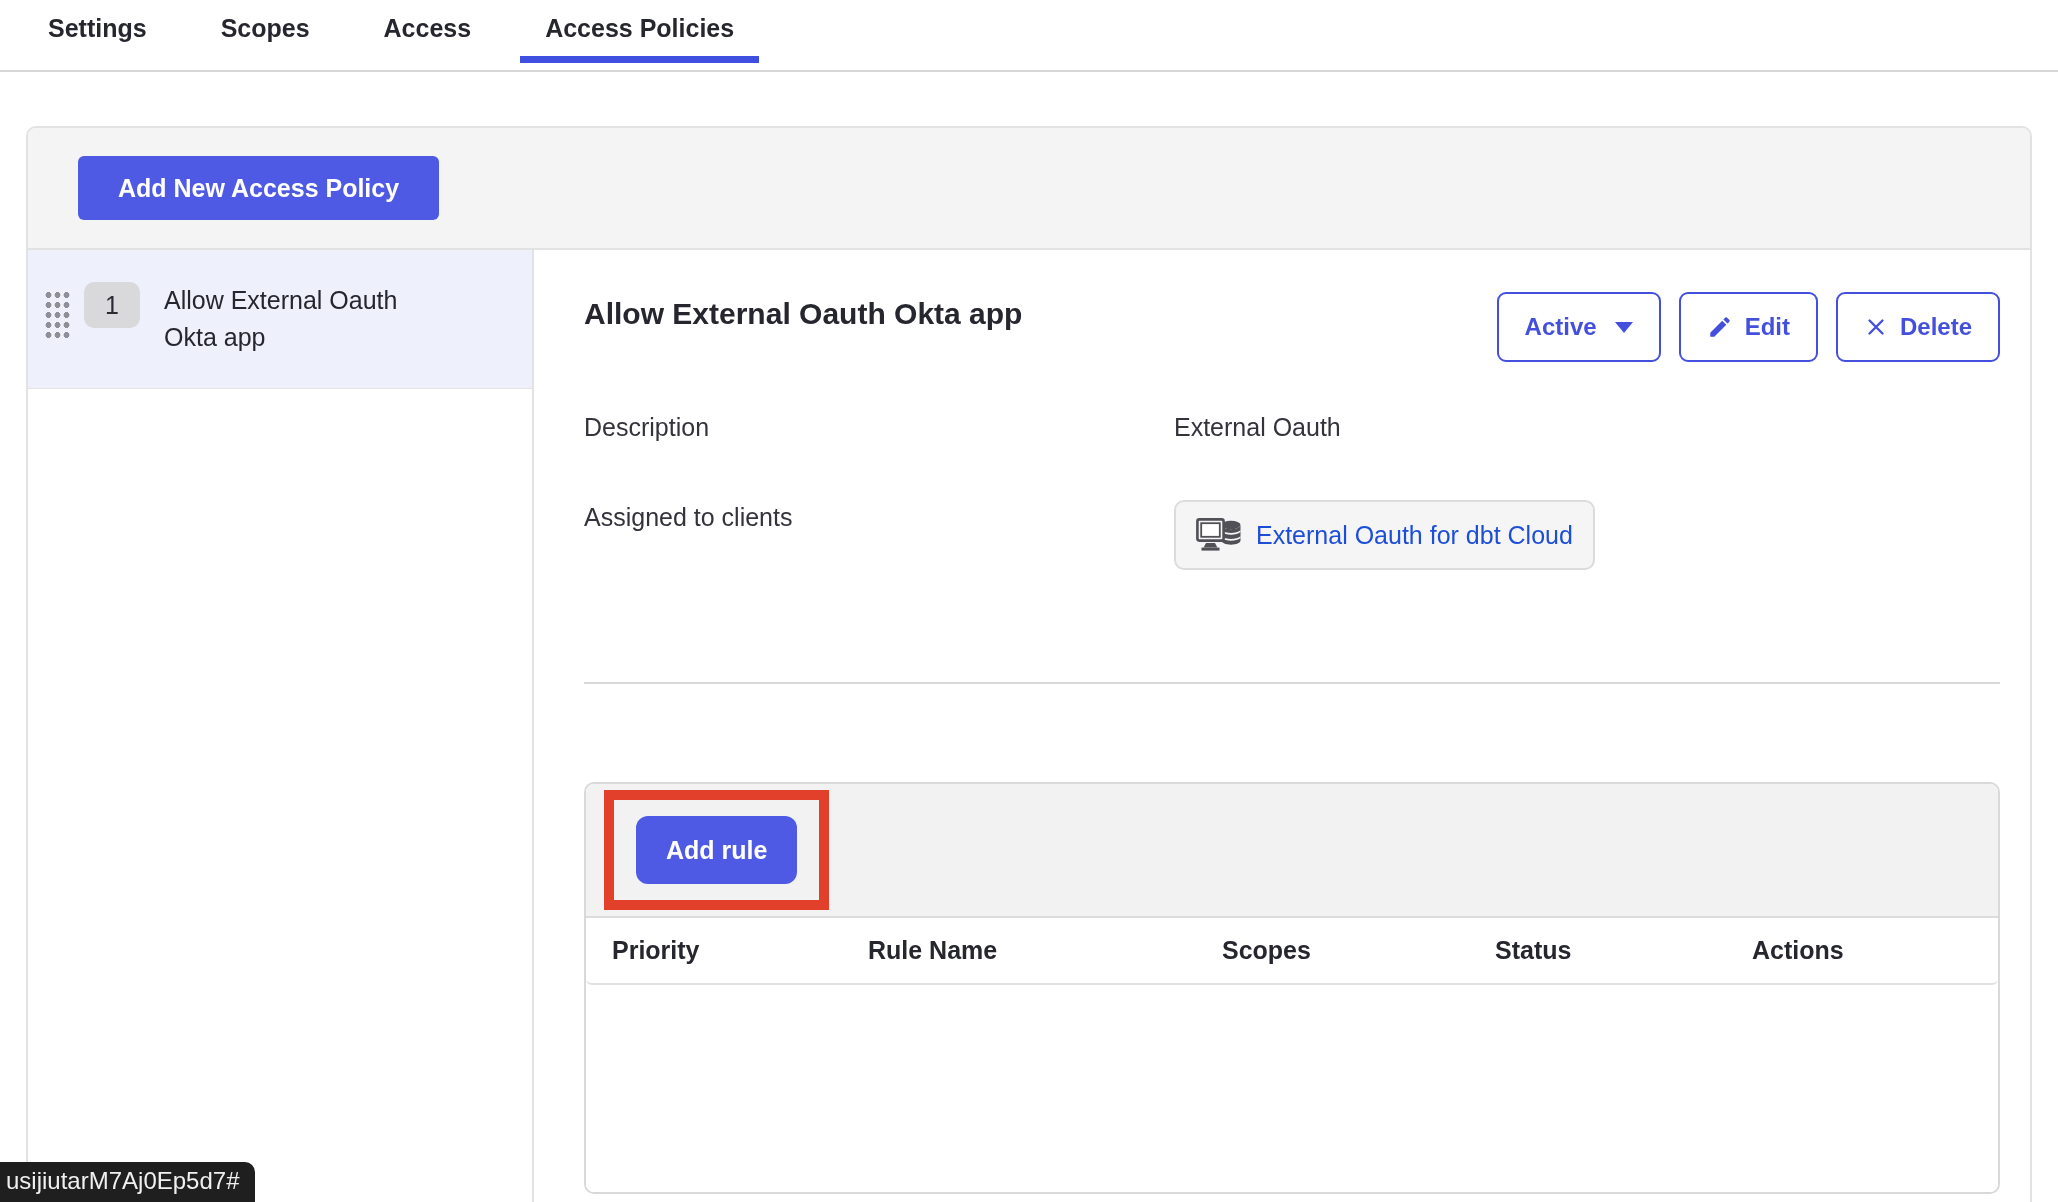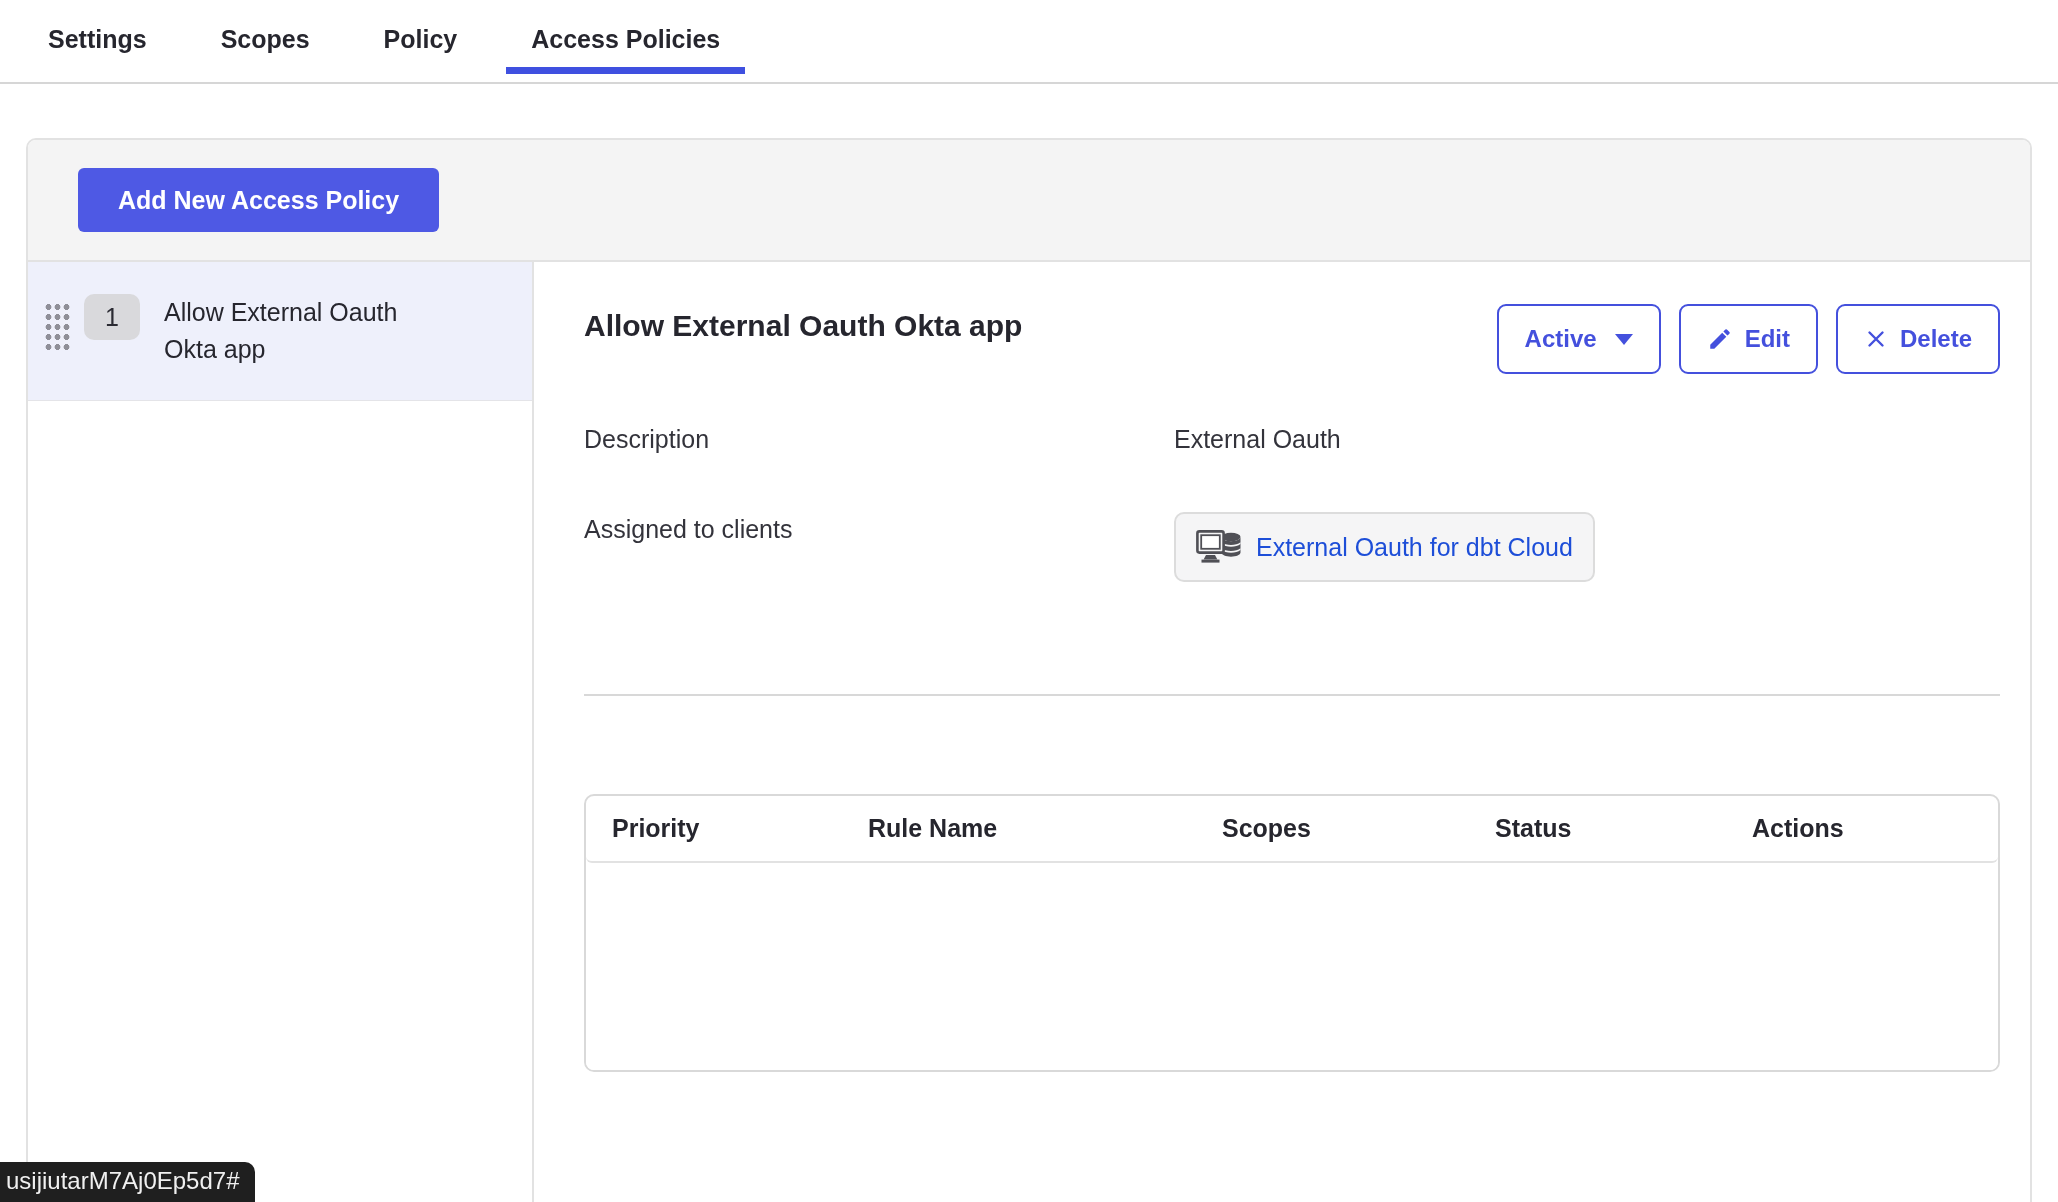--- a/index.html
+++ b/index.html
@@ -1,21 +1,21 @@
 <!DOCTYPE html>
 <html><head>
 <meta charset="utf-8">
 <style>
   * { margin:0; padding:0; box-sizing:border-box; }
   html,body { width:2058px; height:1202px; overflow:hidden; background:#fff;
               font-family:"Liberation Sans", sans-serif; color:#2b2b33; }
 
   
-  .tabbar { display:flex; align-items:center; padding:14px 0 0 23px;
-            border-bottom:2px solid #d6d6d6; height:84px; }
+  .tabbar { display:flex; align-items:flex-start; padding:14px 0 0 23px;
+            border-bottom:2px solid #d6d6d6; height:72px; }
   .tab { font-size:25px; font-weight:700; color:#26262e; padding:0 25px 18px;
          margin-right:24px; position:relative; cursor:pointer; white-space:nowrap; }
   .tab.active::after { content:""; position:absolute; left:0; right:0; bottom:-2px;
                        height:7px; background:#3f50e0; }
 
   
   .panel { margin:54px 26px 0 26px; border:2px solid #e2e2e2; border-radius:10px;
            height:1100px; background:#fff; overflow:hidden; }
   .panel-head { background:#f4f4f4; padding:28px 0 28px 50px; border-bottom:2px solid #e2e2e2; }
   .btn-primary { display:inline-block; background:#4e59e4; color:#fff; border:none;
@@ -76,21 +76,21 @@
                     border-top-right-radius:10px; }
 
   .icon-blue { display:inline-flex; }
 </style>
 </head>
 <body>
 
 <div class="tabbar">
   <div class="tab">Settings</div>
   <div class="tab">Scopes</div>
-  <div class="tab">Policy</div>
+  <div class="tab">Access</div>
   <div class="tab active">Access Policies</div>
 </div>
 
 <div class="panel">
 
   <div class="panel-head">
     <button class="btn-primary">Add New Access Policy</button>
   </div>
 
   <div class="panel-body">
@@ -158,20 +158,25 @@
               </span>
               <span>External Oauth for dbt Cloud</span>
             </span>
           </div>
         </div>
       </div>
 
       <hr class="divider">
 
       <div class="rules">
+        <div class="rules-head">
+          <span class="annotation-box">
+            <button class="btn-add-rule">Add rule</button>
+          </span>
+        </div>
         <div class="rules-header-row">
           <span class="col-h">Priority</span>
           <span class="col-h">Rule Name</span>
           <span class="col-h">Scopes</span>
           <span class="col-h">Status</span>
           <span class="col-h">Actions</span>
         </div>
         <div class="rules-empty"></div>
       </div>
 

